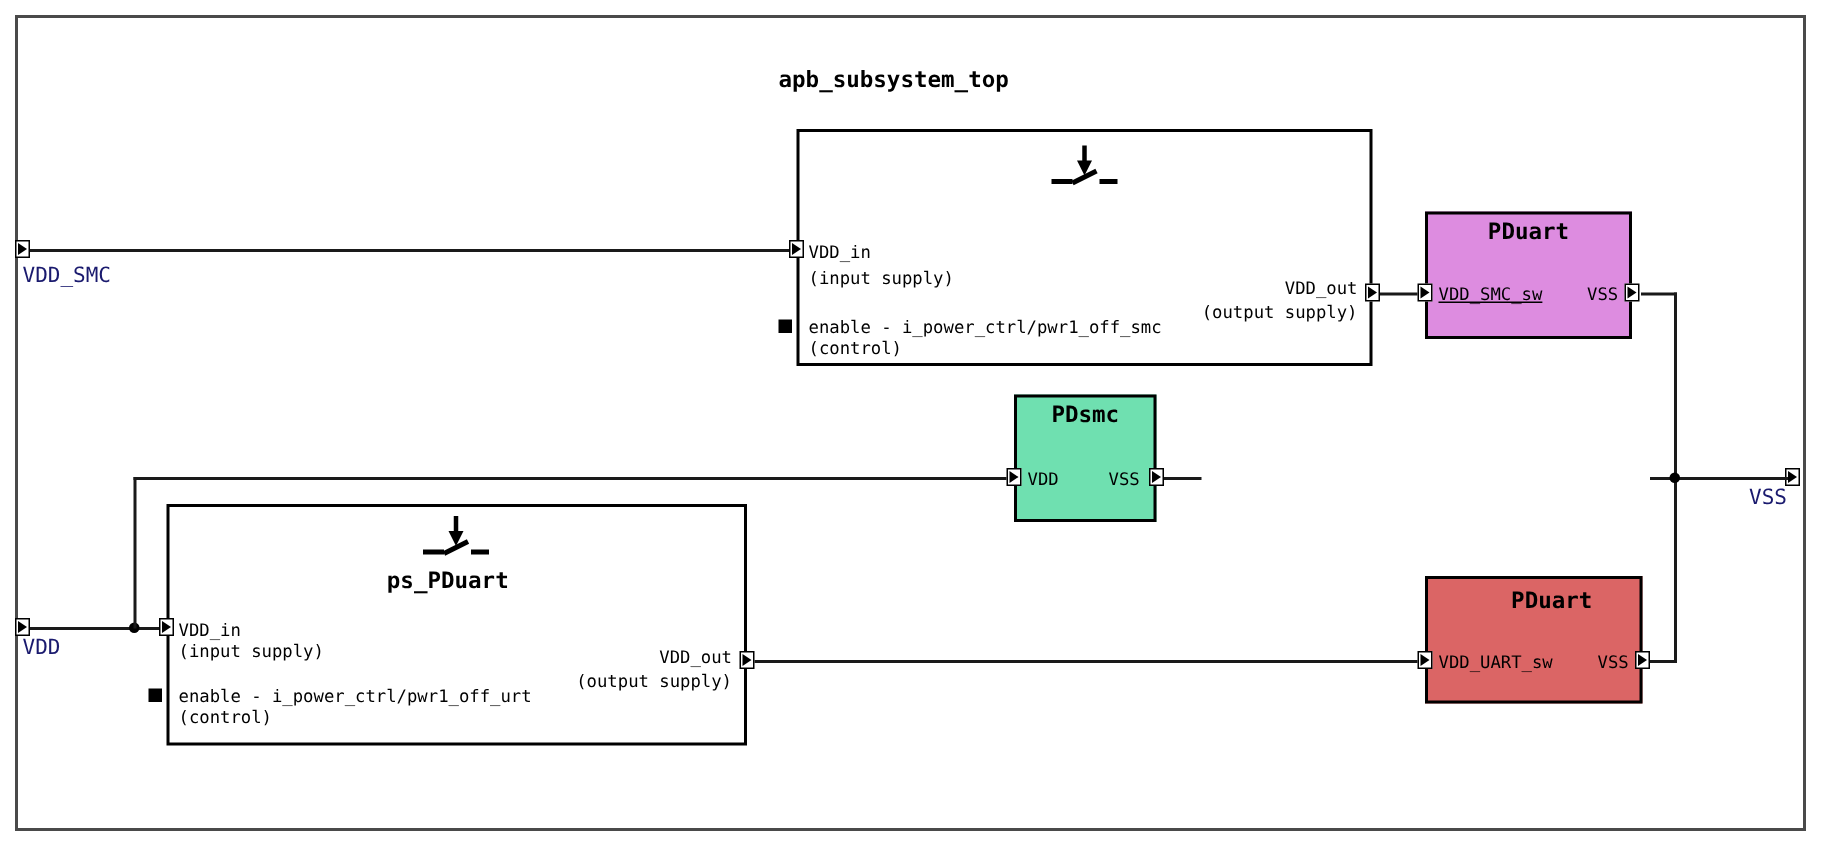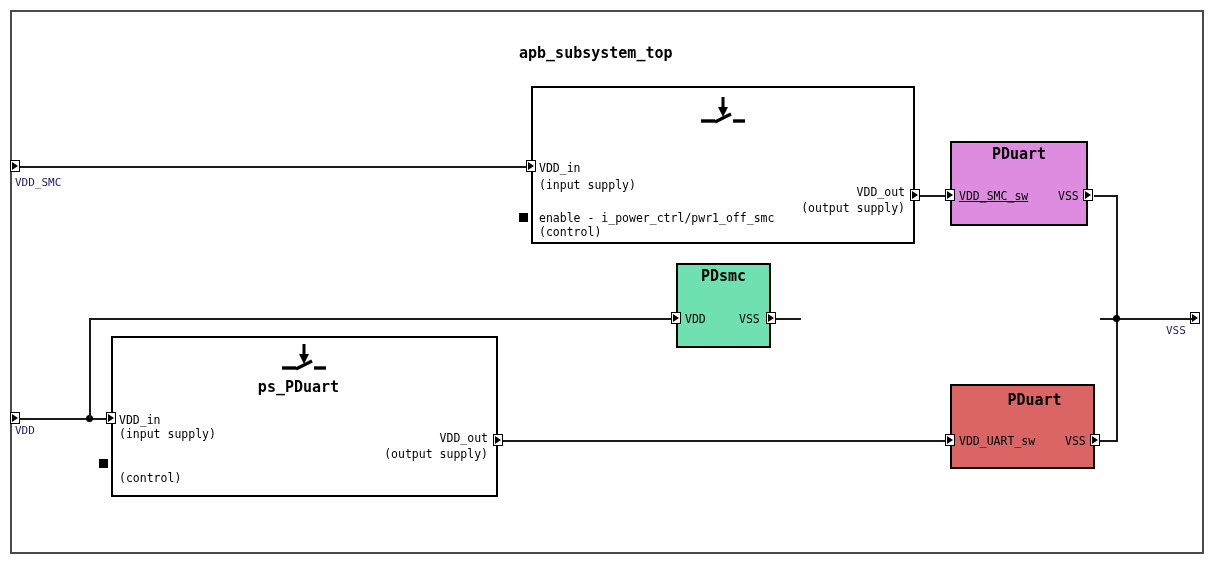--- a/index.html
+++ b/index.html
@@ -7,21 +7,21 @@
   #stage{position:relative;width:1215px;height:570px;background:#ffffff;overflow:hidden;}
 
   .frame{position:absolute;border:2px solid #4a4a4a;background:transparent;}
   .title{position:absolute;font-weight:bold;font-size:15px;color:#000;white-space:nowrap;}
 
   .block{position:absolute;border:2px solid #000;background:#fff;box-sizing:border-box;}
   .block-title{position:absolute;font-weight:bold;font-size:15px;color:#000;white-space:nowrap;text-align:center;}
 
   .lbl{position:absolute;font-size:11.5px;color:#000;white-space:pre;line-height:13.5px;}
   .lbl-r{position:absolute;font-size:11.5px;color:#000;white-space:pre;line-height:13.5px;text-align:right;}
-  .extlbl{position:absolute;font-size:11px;color:#1a1a6e;white-space:nowrap;}
+  .extlbl{position:absolute;font-size:14px;color:#1a1a6e;white-space:nowrap;}
   .pdlbl{position:absolute;font-size:11.5px;color:#000;white-space:nowrap;}
 
   .wire{position:absolute;background:#1a1a1a;}
   .wh{height:1.6px;}
   .wv{width:1.6px;}
 
   .dot{position:absolute;width:7px;height:7px;border-radius:50%;background:#000;}
   .portbox{position:absolute;width:10px;height:12px;border:1.7px solid #000;background:#fff;box-sizing:border-box;}
   .portin{position:absolute;width:0;height:0;border-top:4px solid transparent;border-bottom:4px solid transparent;border-left:6px solid #000;}
 
@@ -118,20 +118,21 @@
   </svg>
 
   <div class="block-title" style="left:111px;top:378px;width:375px;">ps_PDuart</div>
 
   <div class="portbox" style="left:106px;top:412px;"></div>
   <div class="portin" style="left:108px;top:414px;"></div>
   <div class="lbl" style="left:119px;top:414px;">VDD_in</div>
   <div class="lbl" style="left:119px;top:428px;">(input supply)</div>
 
   <div class="sqport" style="left:99px;top:459px;"></div>
+  <div class="lbl" style="left:119px;top:458px;">enable - i_power_ctrl/pwr1_off_urt</div>
   <div class="lbl" style="left:119px;top:472px;">(control)</div>
 
   <div class="portbox" style="left:493px;top:434px;"></div>
   <div class="portin" style="left:495px;top:436px;"></div>
   <div class="lbl-r" style="left:343px;top:432px;width:145px;">VDD_out</div>
   <div class="lbl-r" style="left:343px;top:448px;width:145px;">(output supply)</div>
 
   <div class="wire wh" style="left:503px;top:440px;width:447px;"></div>
 
   <div class="block" style="left:950px;top:384px;width:145px;height:85px;background:#db6565;"></div>

